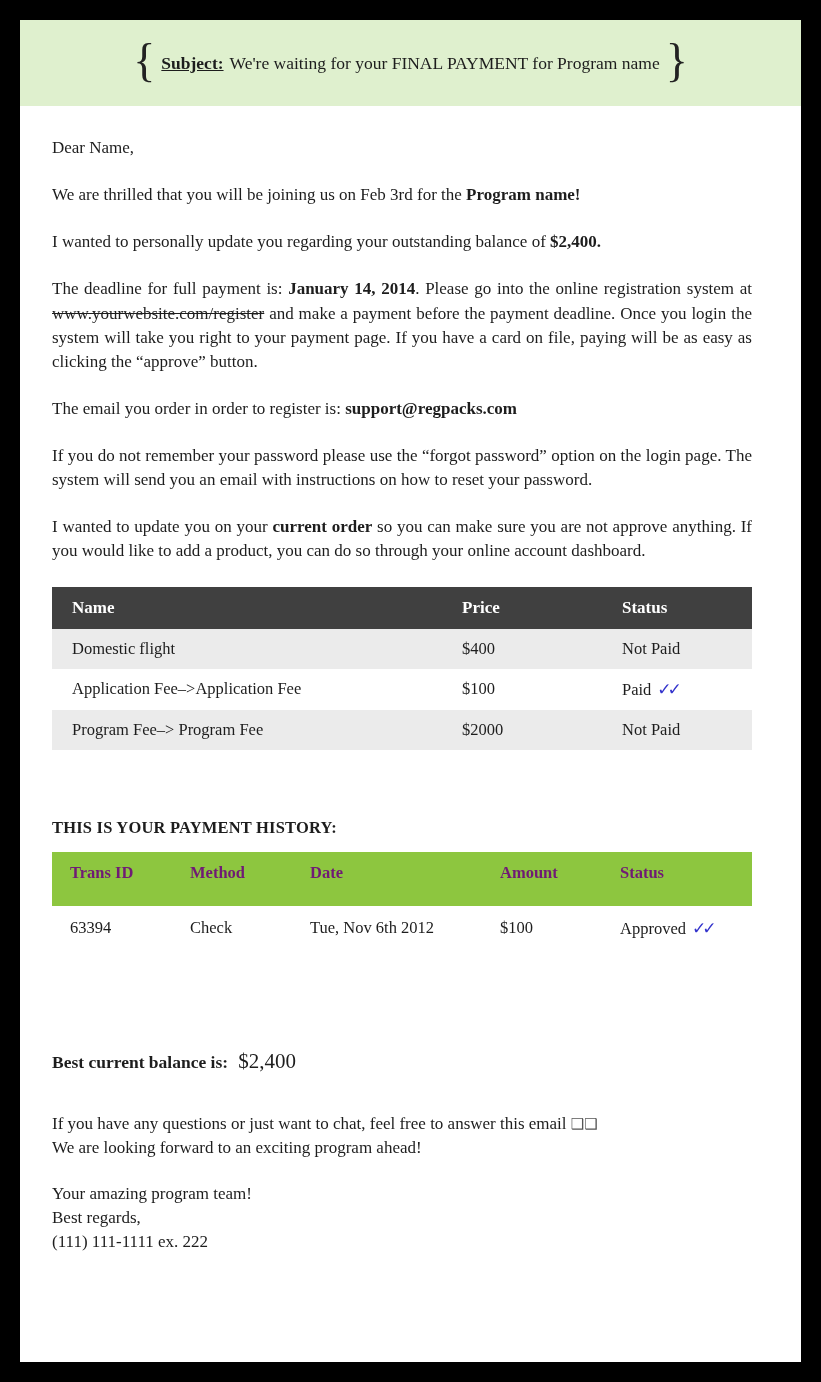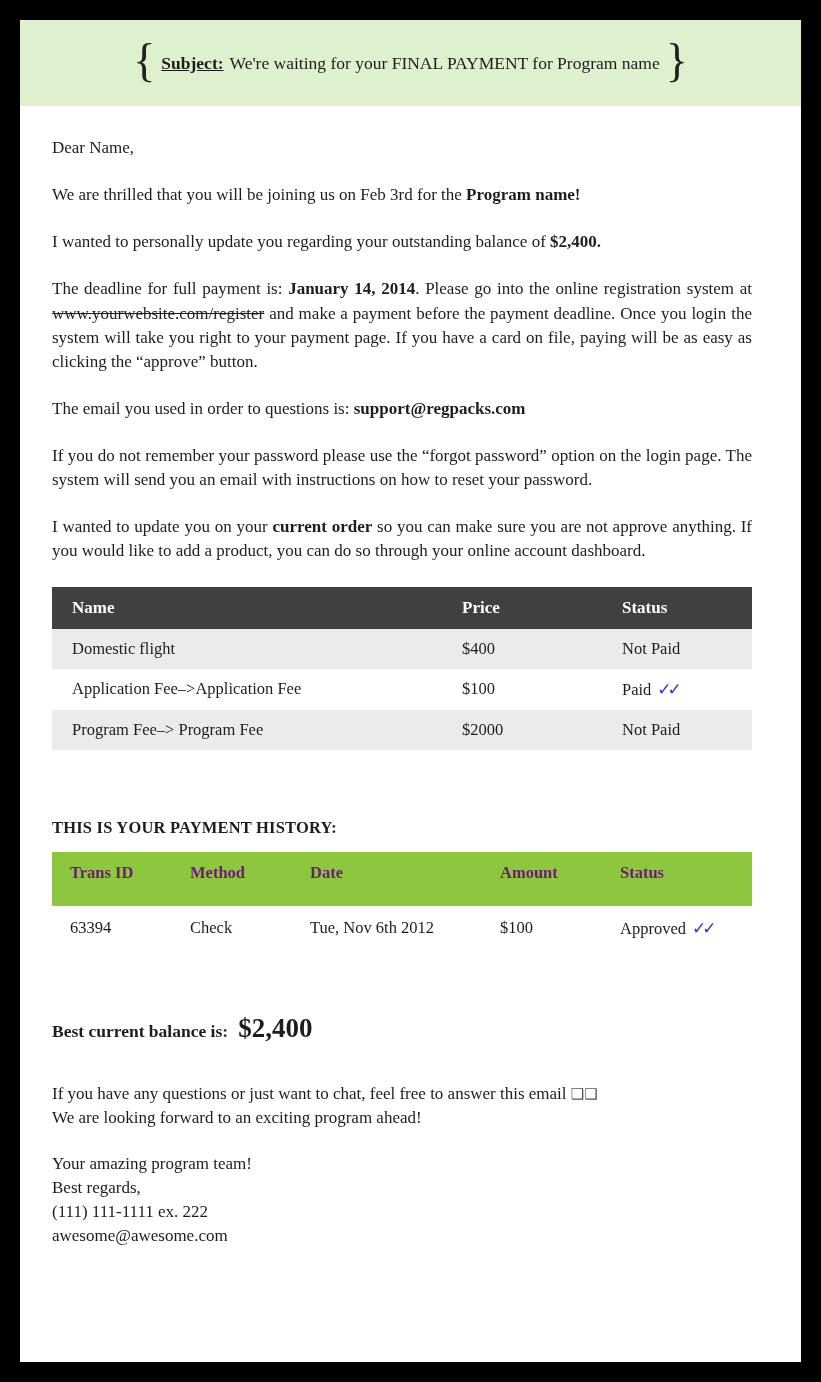--- a/index.html
+++ b/index.html
@@ -133,23 +133,24 @@
     display: flex;
     align-items: baseline;
     gap: 10px;
   }
   .balance-label {
     font-size: 17.5px;
     font-weight: bold;
     color: #1d1d1d;
   }
   .balance-value {
-    font-size: 27px;
-    font-weight: bold;
-    color: #1d1d1d;
+    font-size: 21px;
+    font-weight: normal;
+    color: #1d1d1d;
+    margin-top: 36px;
   }
   .closing {
     margin-top: 38px;
   }
   .closing p {
     font-size: 17px;
     color: #1d1d1d;
     line-height: 1.42;
     margin: 0 0 22px 0;
   }
@@ -180,21 +181,21 @@
 
     <p class="para">
       <span>I wanted to personally update you regarding your outstanding balance of </span><span class="b">$2,400.</span>
     </p>
 
     <p class="para">
       <span>The deadline for full payment is: </span><span class="b">January 14, 2014</span><span>. Please go into the online registration system at </span><span class="strike">www.yourwebsite.com/register</span><span> and make a payment before the payment deadline. Once you login the system will take you right to your payment page. If you have a card on file, paying will be as easy as clicking the “approve” button.</span>
     </p>
 
     <p class="para">
-      <span>The email you used in order to questions is: </span><span class="b">support@regpacks.com</span>
+      <span>The email you order in order to register is: </span><span class="b">support@regpacks.com</span>
     </p>
 
     <p class="para">If you do not remember your password please use the “forgot password” option on the login page. The system will send you an email with instructions on how to reset your password.</p>
 
     <p class="para">
       <span>I wanted to update you on your </span><span class="b">current order</span><span> so you can make sure you are not approve anything. If you would like to add a product, you can do so through your online account dashboard.</span>
     </p>
 
     <table class="order">
       <thead>
@@ -254,18 +255,17 @@
     <div class="closing">
       <p>
         <span>If you have any questions or just want to chat, feel free to answer this email</span>
         <span class="box-glyph">❑❑</span><br>
         <span>We are looking forward to an exciting program ahead!</span>
       </p>
       <div class="sign">
         <p>Your amazing program team!</p>
         <p>Best regards,</p>
         <p>(111) 111-1111 ex. 222</p>
-        <p>awesome@awesome.com</p>
       </div>
     </div>
 
   </div>
 </div>
 
 </body></html>

